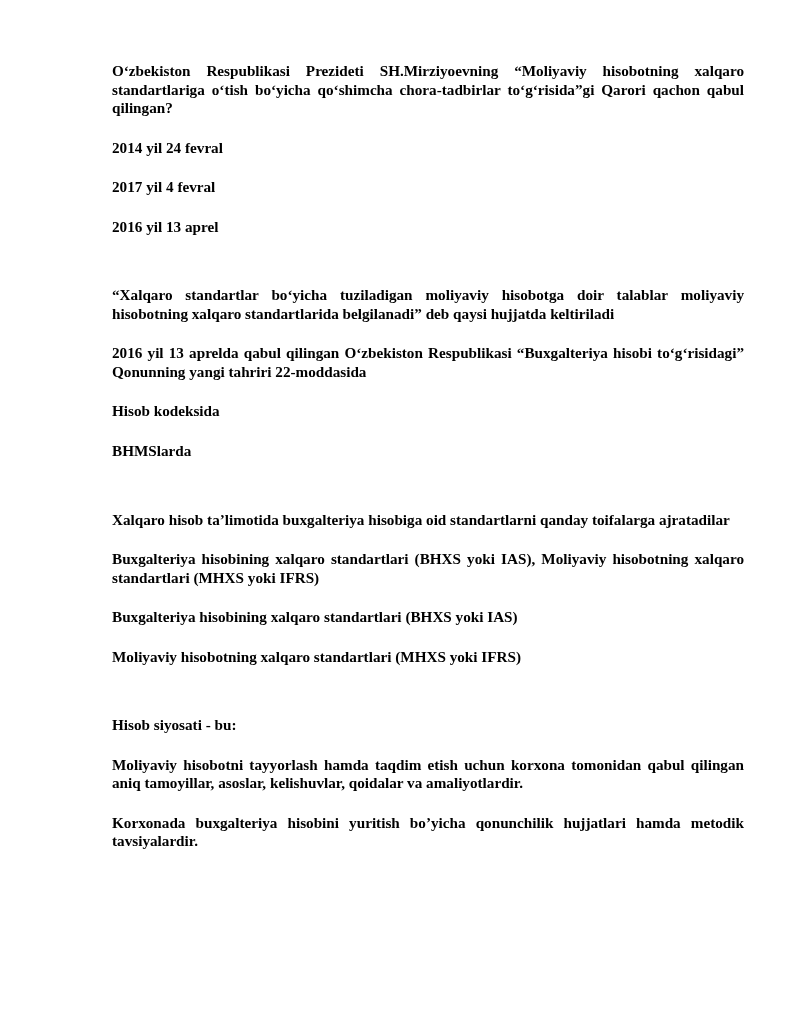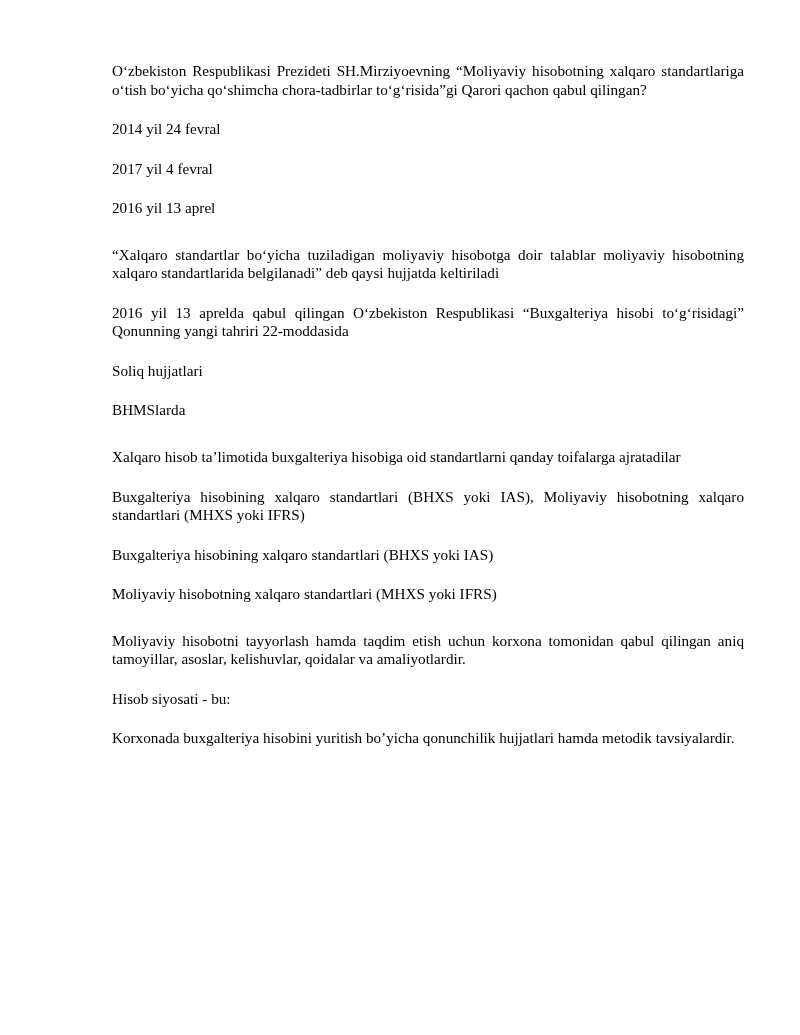--- a/index.html
+++ b/index.html
@@ -36,52 +36,52 @@
   
   .block p.para + p.para {
     margin-top: 21px;
   }
   
   .block .question {
     margin-bottom: 0;
   }
   
   .block + .block {
-    margin-top: 28px;
+    margin-top: 50px;
   }
   
-  p.para { text-align-last: left; }
+  p.para { text-align-last: left; font-weight: bold; }
 </style>
 </head>
 <body>
 
 <div class="page">
   <div class="doc-body">
 
     <div class="block">
       <p class="para question">O‘zbekiston Respublikasi Prezideti SH.Mirziyoevning “Moliyaviy hisobotning xalqaro standartlariga o‘tish bo‘yicha qo‘shimcha chora-tadbirlar to‘g‘risida”gi Qarori qachon qabul qilingan?</p>
       <p class="para option">2014 yil 24 fevral</p>
       <p class="para option">2017 yil 4 fevral</p>
       <p class="para option">2016 yil 13 aprel</p>
     </div>
 
     <div class="block">
       <p class="para question">“Xalqaro standartlar bo‘yicha tuziladigan moliyaviy hisobotga doir talablar moliyaviy hisobotning xalqaro standartlarida belgilanadi” deb qaysi hujjatda keltiriladi</p>
       <p class="para option">2016 yil 13 aprelda qabul qilingan O‘zbekiston Respublikasi “Buxgalteriya hisobi to‘g‘risidagi” Qonunning yangi tahriri 22-moddasida</p>
-      <p class="para option">Soliq hujjatlari</p>
+      <p class="para option">Hisob kodeksida</p>
       <p class="para option">BHMSlarda</p>
     </div>
 
     <div class="block">
       <p class="para question">Xalqaro hisob ta’limotida buxgalteriya hisobiga oid standartlarni qanday  toifalarga ajratadilar</p>
       <p class="para option">Buxgalteriya hisobining xalqaro standartlari (BHXS yoki IAS), Moliyaviy hisobotning xalqaro standartlari  (MHXS yoki IFRS)</p>
       <p class="para option">Buxgalteriya hisobining xalqaro standartlari (BHXS yoki IAS)</p>
       <p class="para option">Moliyaviy hisobotning xalqaro standartlari  (MHXS yoki IFRS)</p>
     </div>
 
     <div class="block">
+      <p class="para question">Hisob siyosati - bu:</p>
       <p class="para option">Moliyaviy hisobotni tayyorlash hamda taqdim etish uchun korxona tomonidan qabul qilingan aniq tamoyillar, asoslar, kelishuvlar, qoidalar va amaliyotlardir.</p>
-      <p class="para question">Hisob siyosati - bu:</p>
       <p class="para option">Korxonada buxgalteriya hisobini yuritish bo’yicha qonunchilik hujjatlari hamda metodik tavsiyalardir.</p>
     </div>
 
   </div>
 </div>
 
 </body></html>

